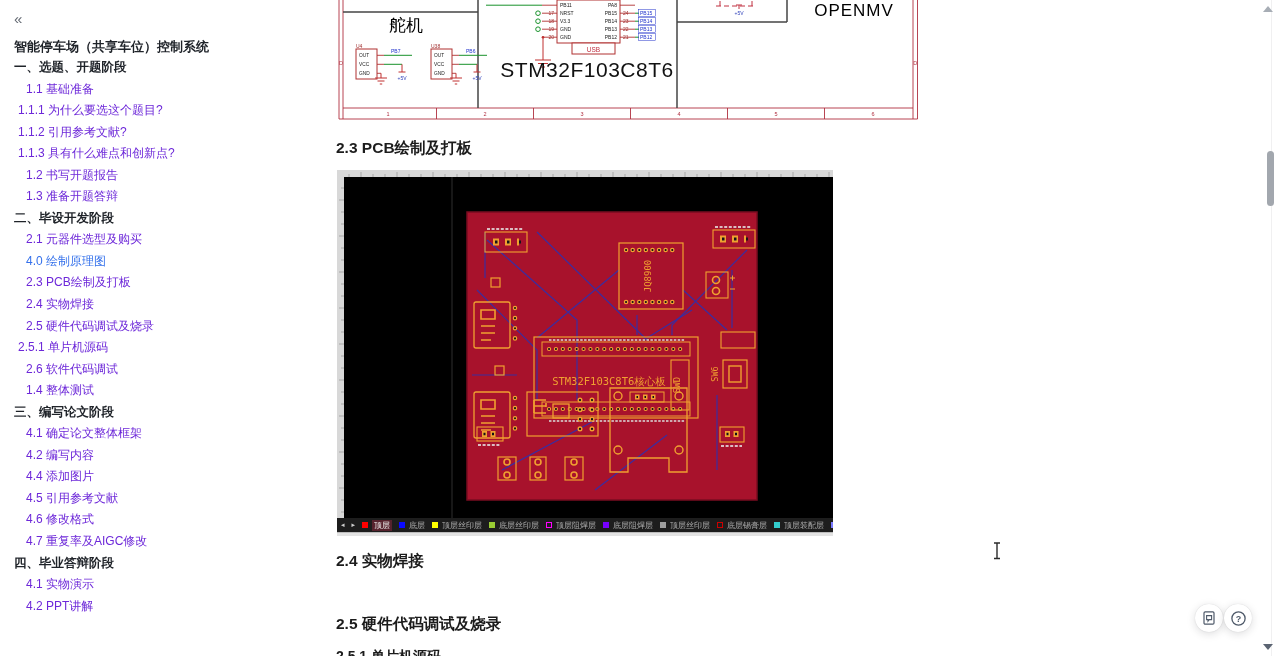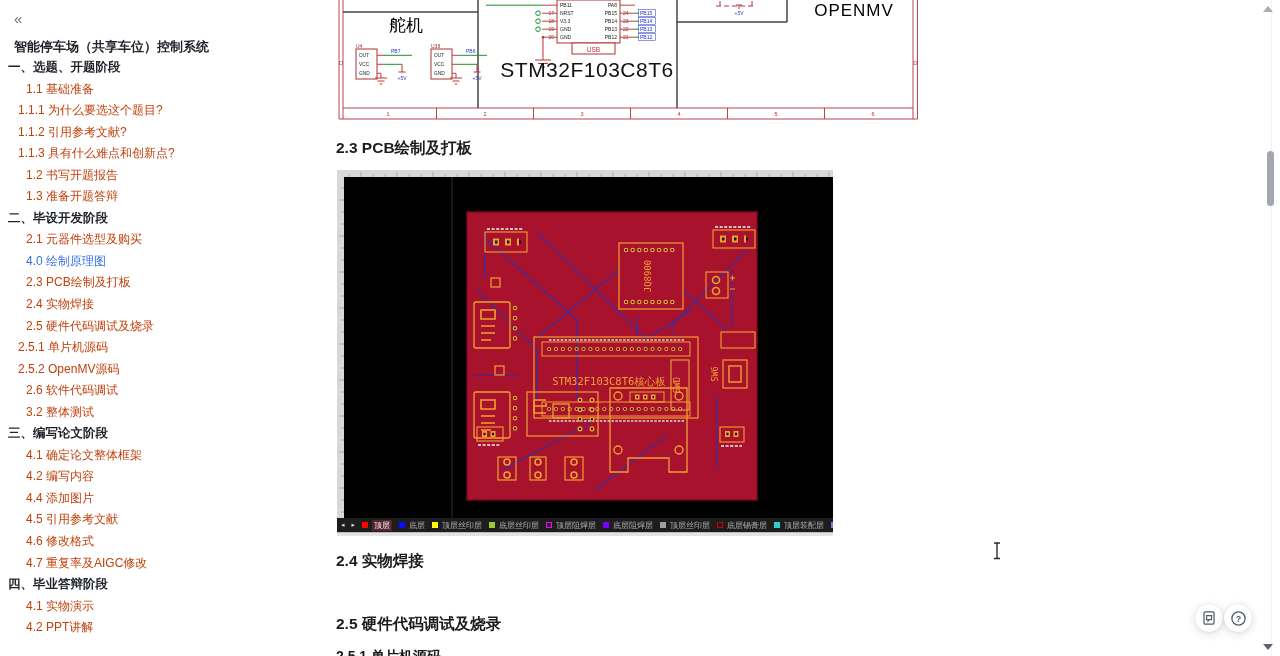--- a/index.html
+++ b/index.html
@@ -5,23 +5,23 @@
   html,body{margin:0;padding:0;width:1280px;height:656px;overflow:hidden;background:#fff;
     font-family:"Liberation Sans","DejaVu Sans",sans-serif;}
   .page{position:relative;width:1280px;height:656px;background:#fff;}
 
   
   .sidebar{position:absolute;left:0;top:0;width:310px;height:656px;background:#fff;}
   .collapse{position:absolute;left:14px;top:10px;font-size:15px;color:#646a73;cursor:pointer;}
   .doc-title{position:absolute;left:14px;top:38px;width:286px;font-size:13px;font-weight:bold;
     color:#1f2329;white-space:nowrap;}
   .toc{position:absolute;left:0;top:57px;width:310px;}
-  .toc-item{height:21.55px;line-height:21.55px;font-size:12px;color:#c2410c;white-space:nowrap;
+  .toc-item{height:21.55px;line-height:21.55px;font-size:12px;color:#6d28d9;white-space:nowrap;
     padding-left:26px;cursor:pointer;}
-  .toc-item.sec{font-size:12.5px;font-weight:bold;color:#1f2329;padding-left:8px;}
+  .toc-item.sec{font-size:12.5px;font-weight:bold;color:#1f2329;padding-left:14px;}
   .toc-item.lvl3{padding-left:18px;}
   .toc-item.active{color:#3370eb;}
 
   
   .content-h2{position:absolute;font-size:15.5px;font-weight:bold;color:#1c1c1c;white-space:nowrap;}
   .content-h3{position:absolute;font-size:14px;font-weight:bold;color:#1c1c1c;white-space:nowrap;}
   .figure{position:absolute;overflow:hidden;}
   #fig-schematic{left:336px;top:0;width:589px;height:122px;background:#fff;}
   #fig-pcb{left:337px;top:170px;width:496px;height:366px;background:#000;}
   .layerbar{position:absolute;left:0;top:348px;width:591px;height:14px;background:#1d1d1d;
@@ -71,23 +71,22 @@
         <div class="toc-item lvl3">1.1.3 具有什么难点和创新点?</div>
         <div class="toc-item lvl2">1.2 书写开题报告</div>
         <div class="toc-item lvl2">1.3 准备开题答辩</div>
         <div class="toc-item lvl1 sec">二、毕设开发阶段</div>
         <div class="toc-item lvl2">2.1 元器件选型及购买</div>
         <div class="toc-item lvl2 active">4.0 绘制原理图</div>
         <div class="toc-item lvl2">2.3 PCB绘制及打板</div>
         <div class="toc-item lvl2">2.4 实物焊接</div>
         <div class="toc-item lvl2">2.5 硬件代码调试及烧录</div>
         <div class="toc-item lvl3">2.5.1 单片机源码</div>
-        <div class="toc-item lvl3">2.5.2 OpenMV源码</div>
         <div class="toc-item lvl2">2.6 软件代码调试</div>
-        <div class="toc-item lvl2">3.2 整体测试</div>
+        <div class="toc-item lvl2">1.4 整体测试</div>
         <div class="toc-item lvl1 sec">三、编写论文阶段</div>
         <div class="toc-item lvl2">4.1 确定论文整体框架</div>
         <div class="toc-item lvl2">4.2 编写内容</div>
         <div class="toc-item lvl2">4.4 添加图片</div>
         <div class="toc-item lvl2">4.5 引用参考文献</div>
         <div class="toc-item lvl2">4.6 修改格式</div>
         <div class="toc-item lvl2">4.7 重复率及AIGC修改</div>
         <div class="toc-item lvl1 sec">四、毕业答辩阶段</div>
         <div class="toc-item lvl2">4.1 实物演示</div>
         <div class="toc-item lvl2">4.2 PPT讲解</div>

